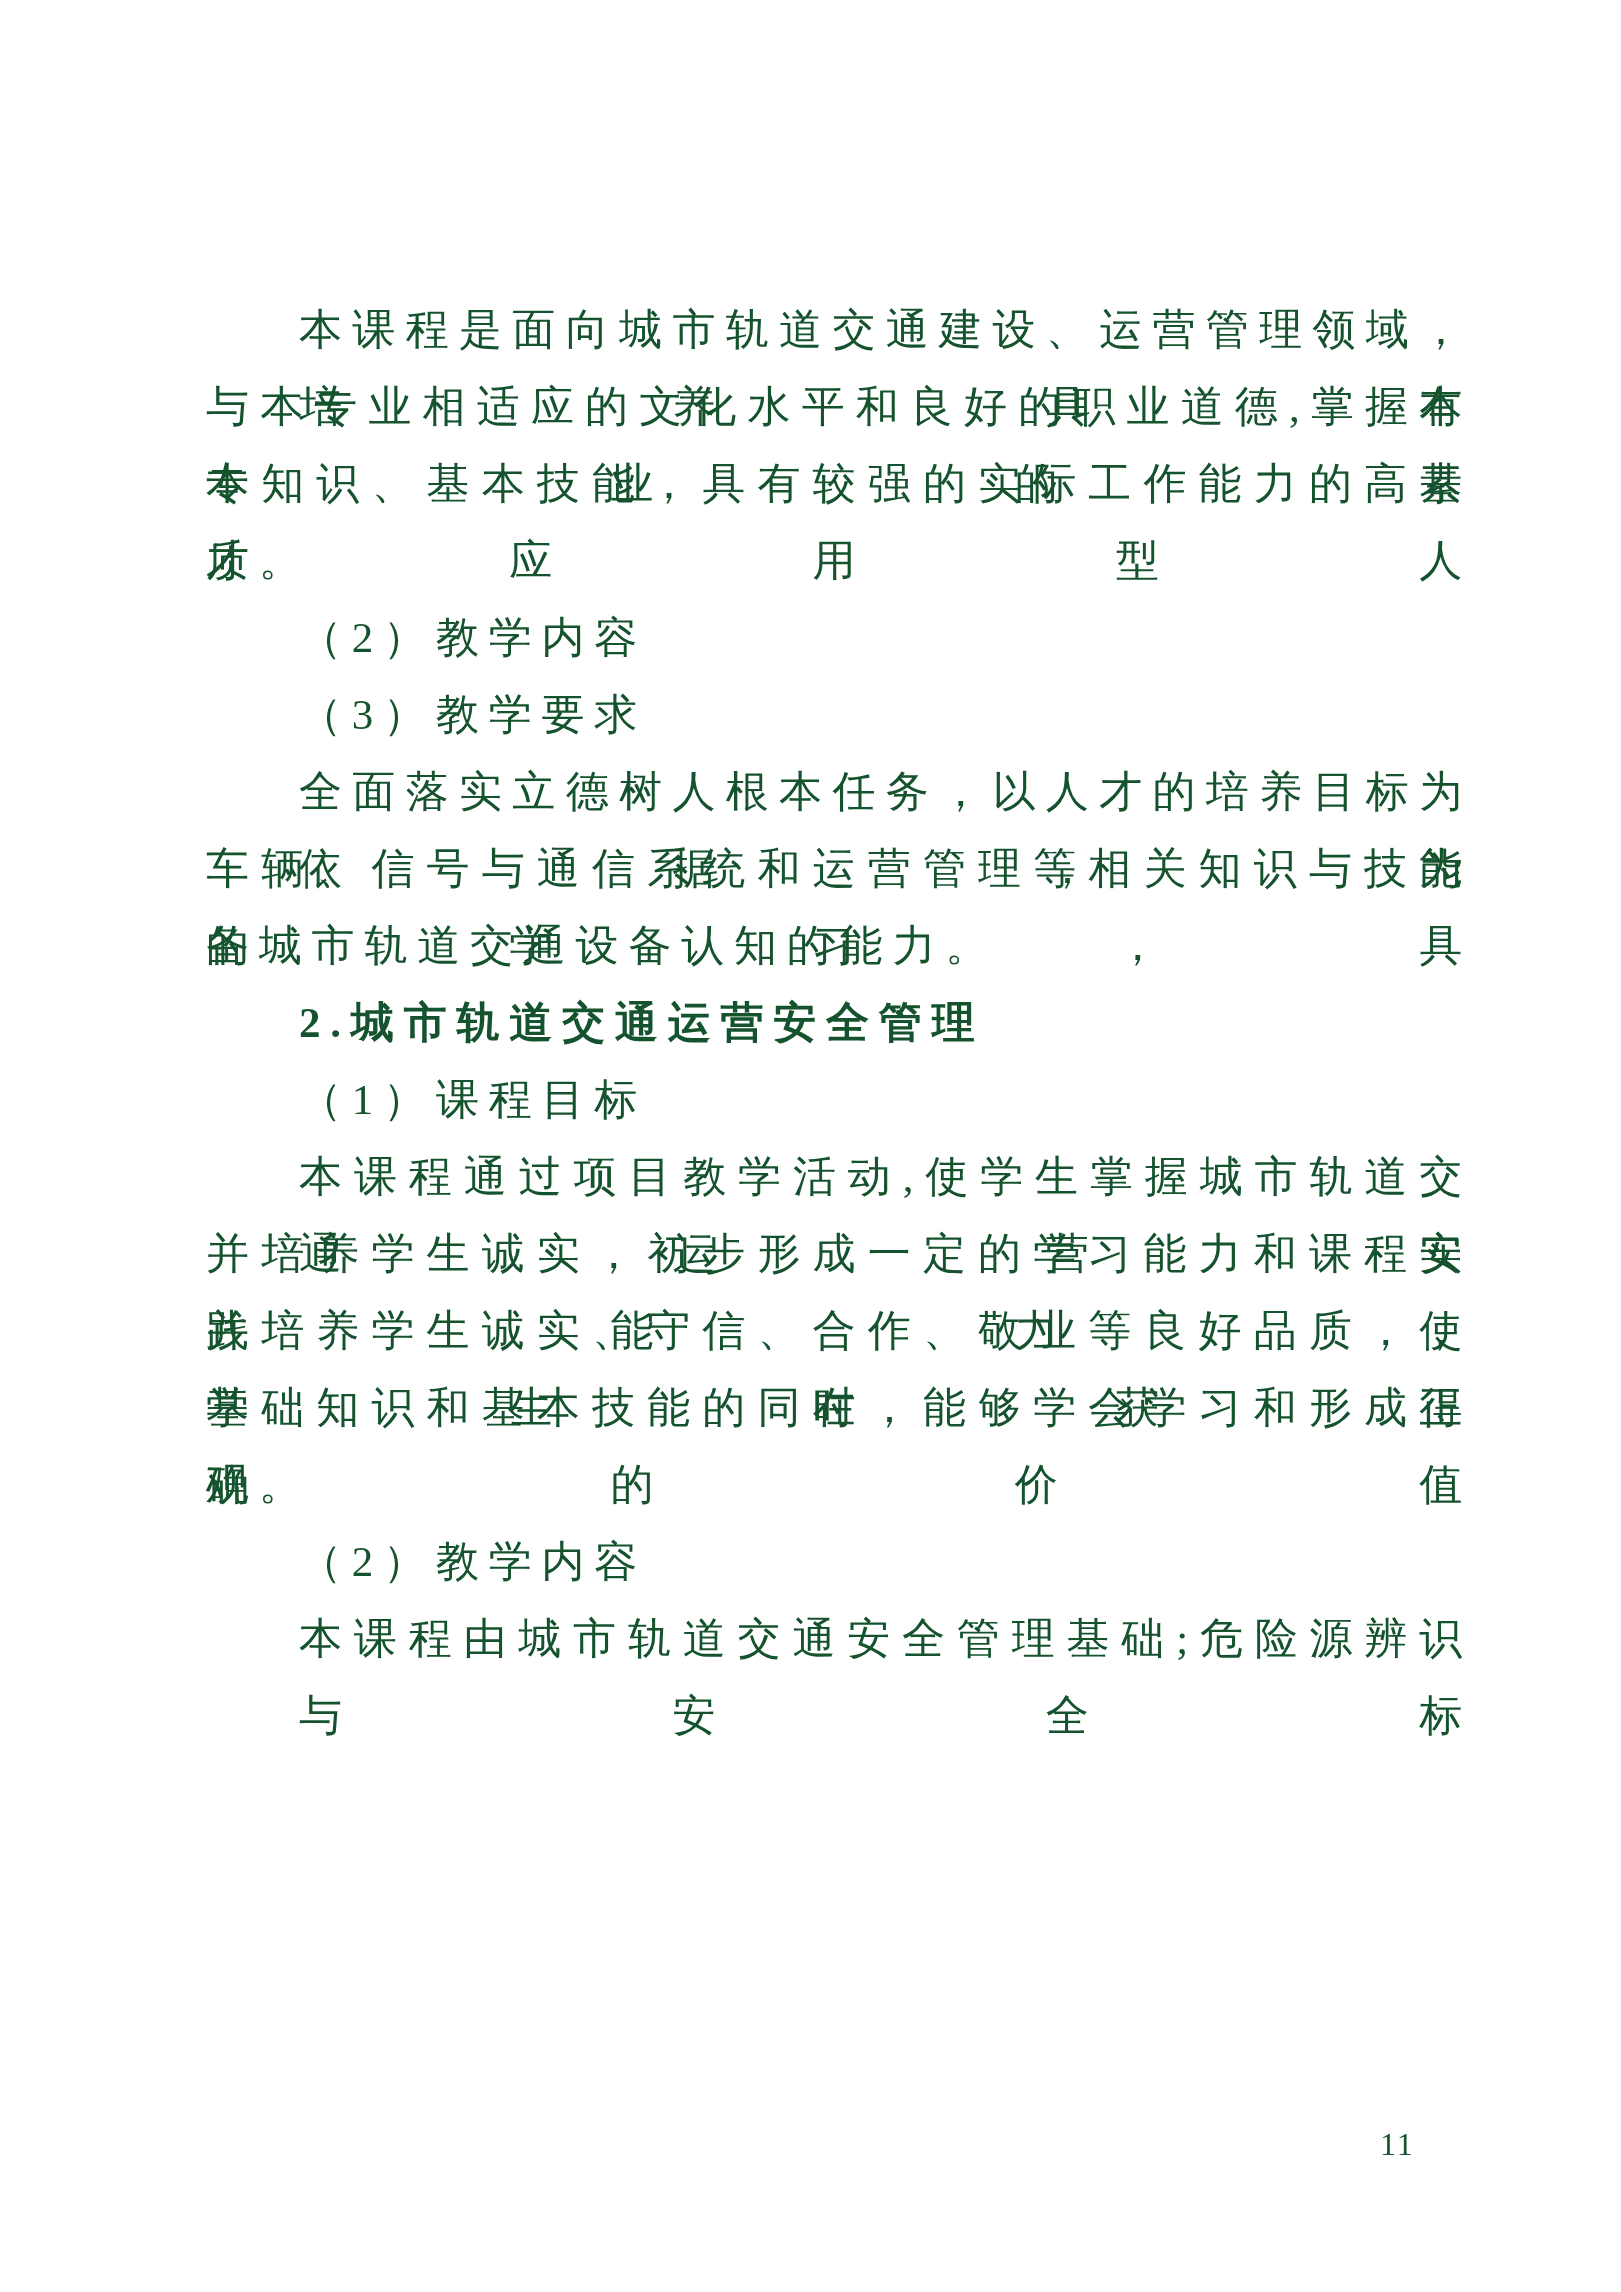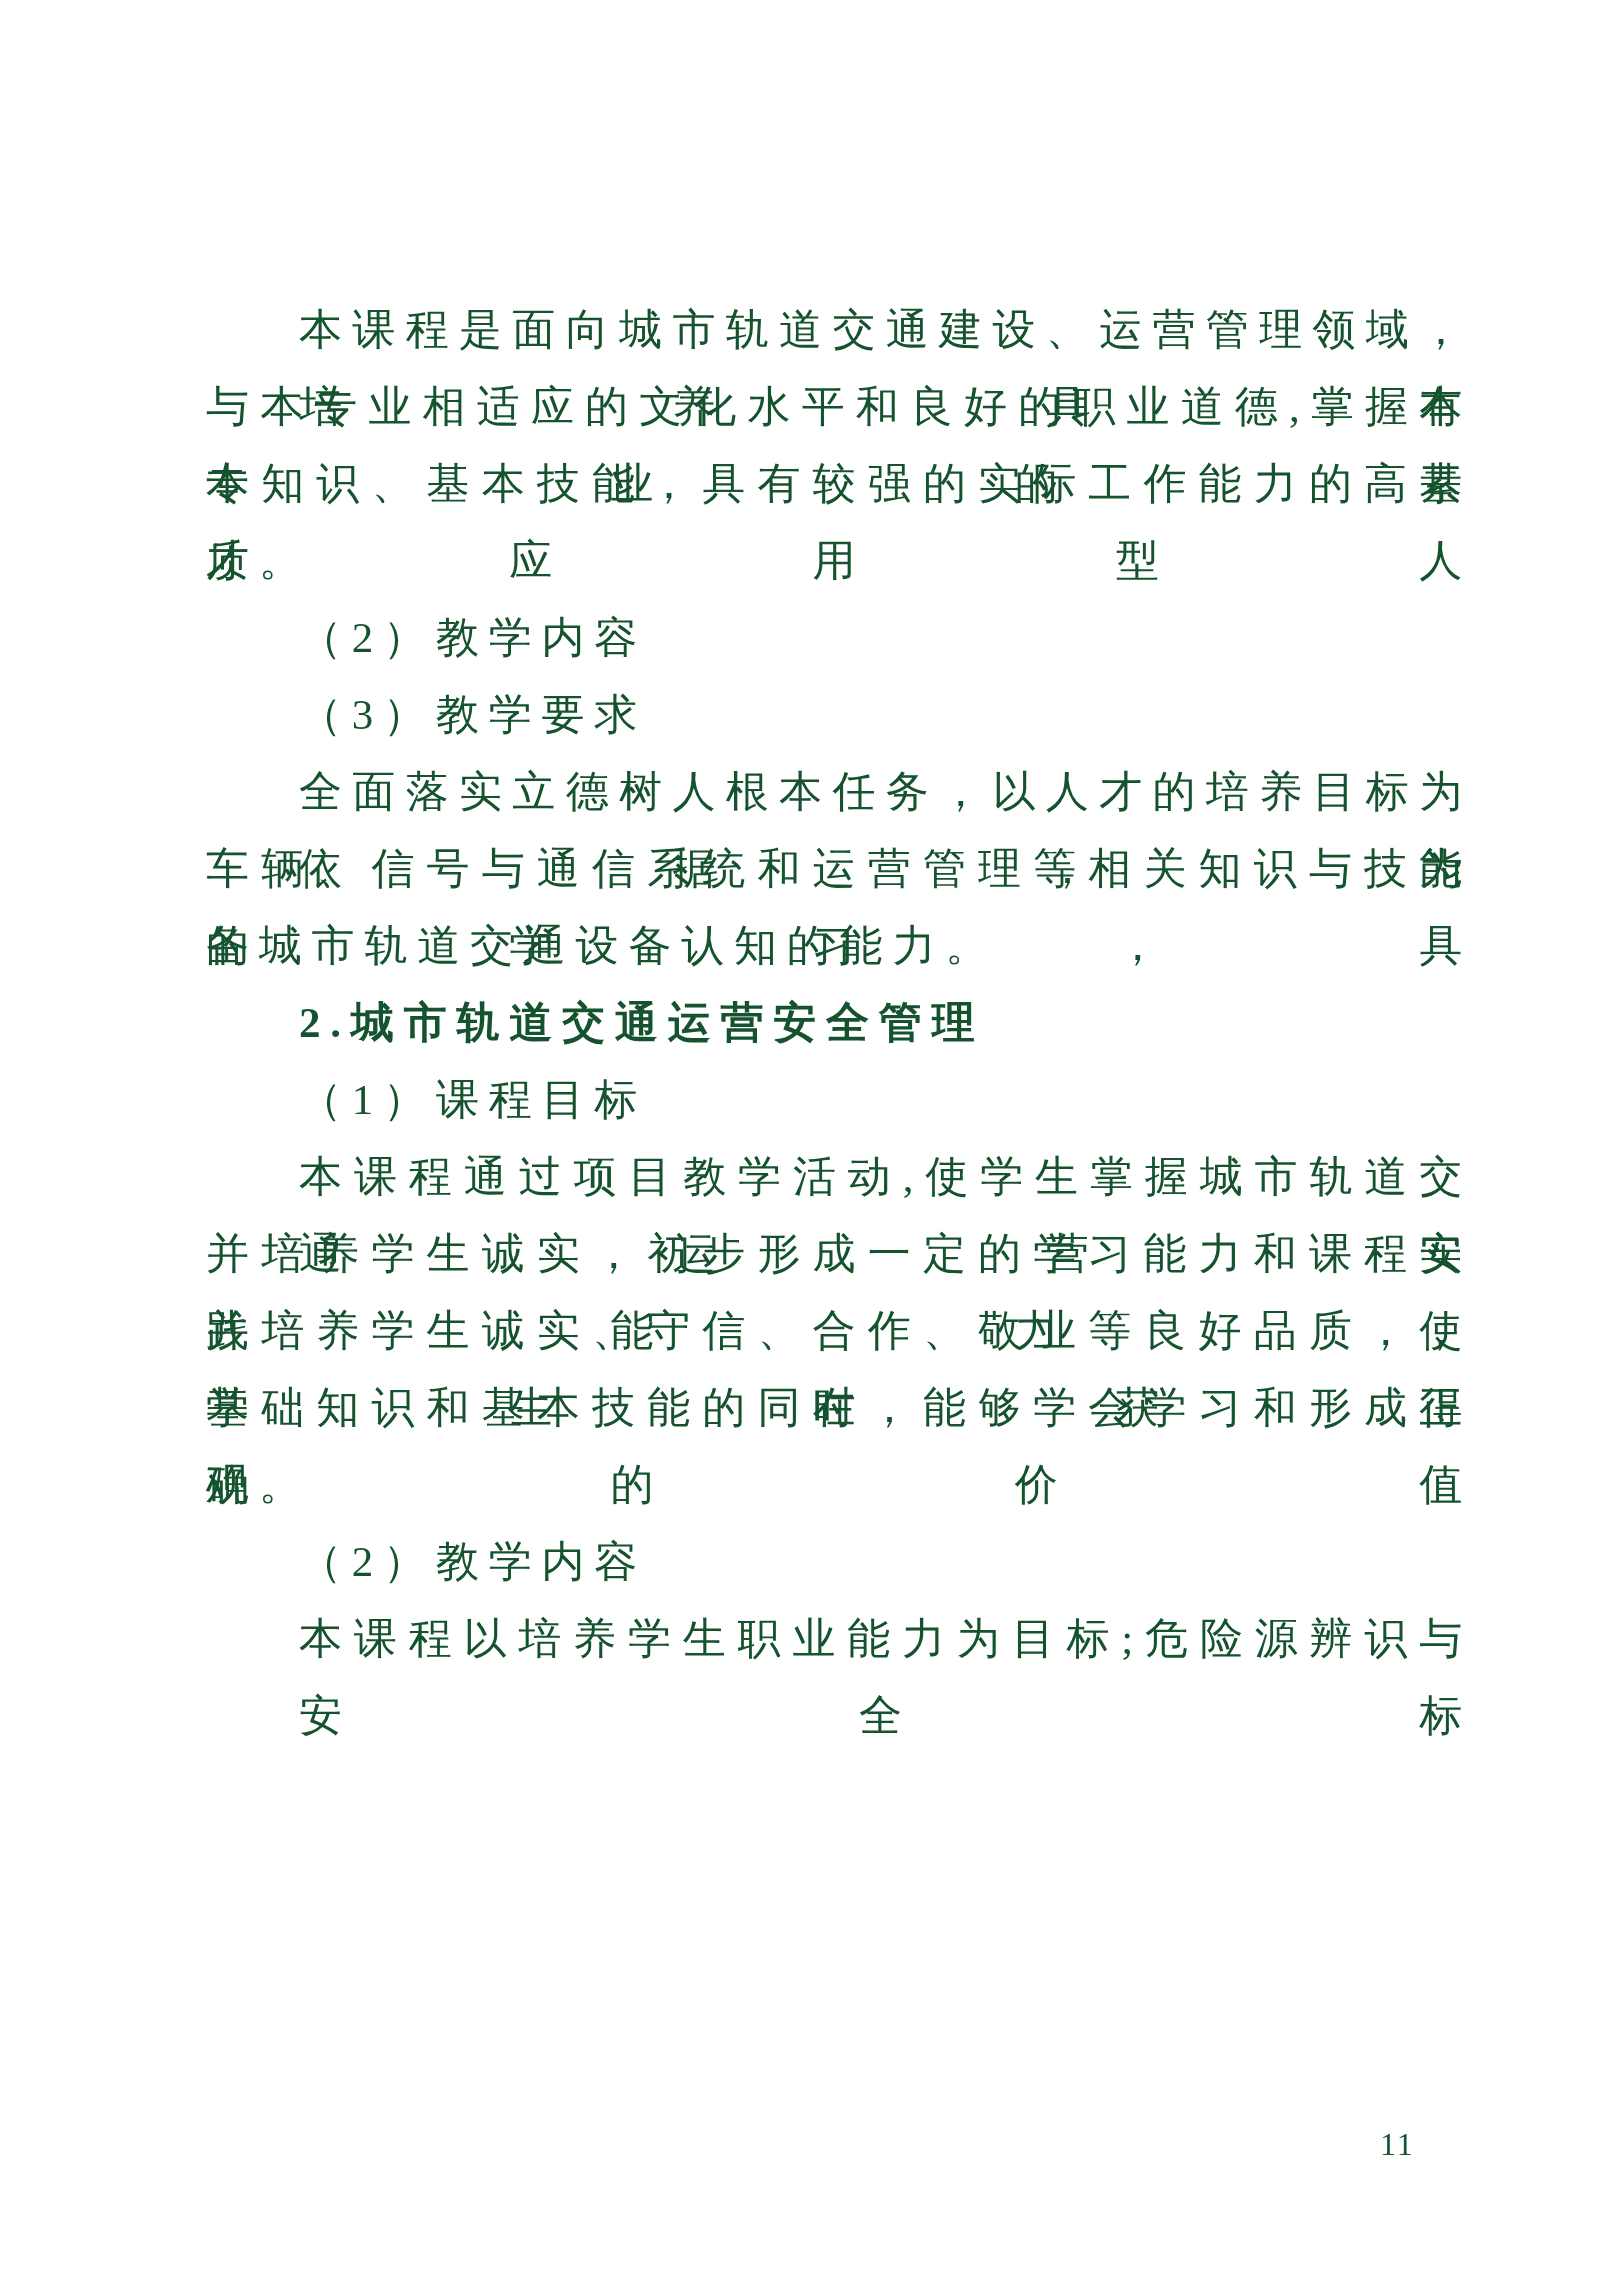--- a/index.html
+++ b/index.html
@@ -89,18 +89,18 @@
         <div class="line indent justify">本课程通过项目教学活动,使学生掌握城市轨道交通运营安</div>
         <div class="line justify">并培养学生诚实，初步形成一定的学习能力和课程实践能力，</div>
         <div class="line justify">并培养学生诚实、守信、合作、敬业等良好品质，使学生在获得</div>
         <div class="line justify">基础知识和基本技能的同时，能够学会学习和形成正确的价值</div>
         <div class="line">观。</div>
       </div>
       <div class="paragraph">
         <div class="line indent">（2）教学内容</div>
       </div>
       <div class="paragraph">
-        <div class="line indent justify">本课程以培养学生职业能力为目标;危险源辨识与安全标</div>
+        <div class="line indent justify">本课程由城市轨道交通安全管理基础;危险源辨识与安全标</div>
       </div>
     </div>
   <div class="page-number">11</div>
 </div>
 
 
 </body></html>

